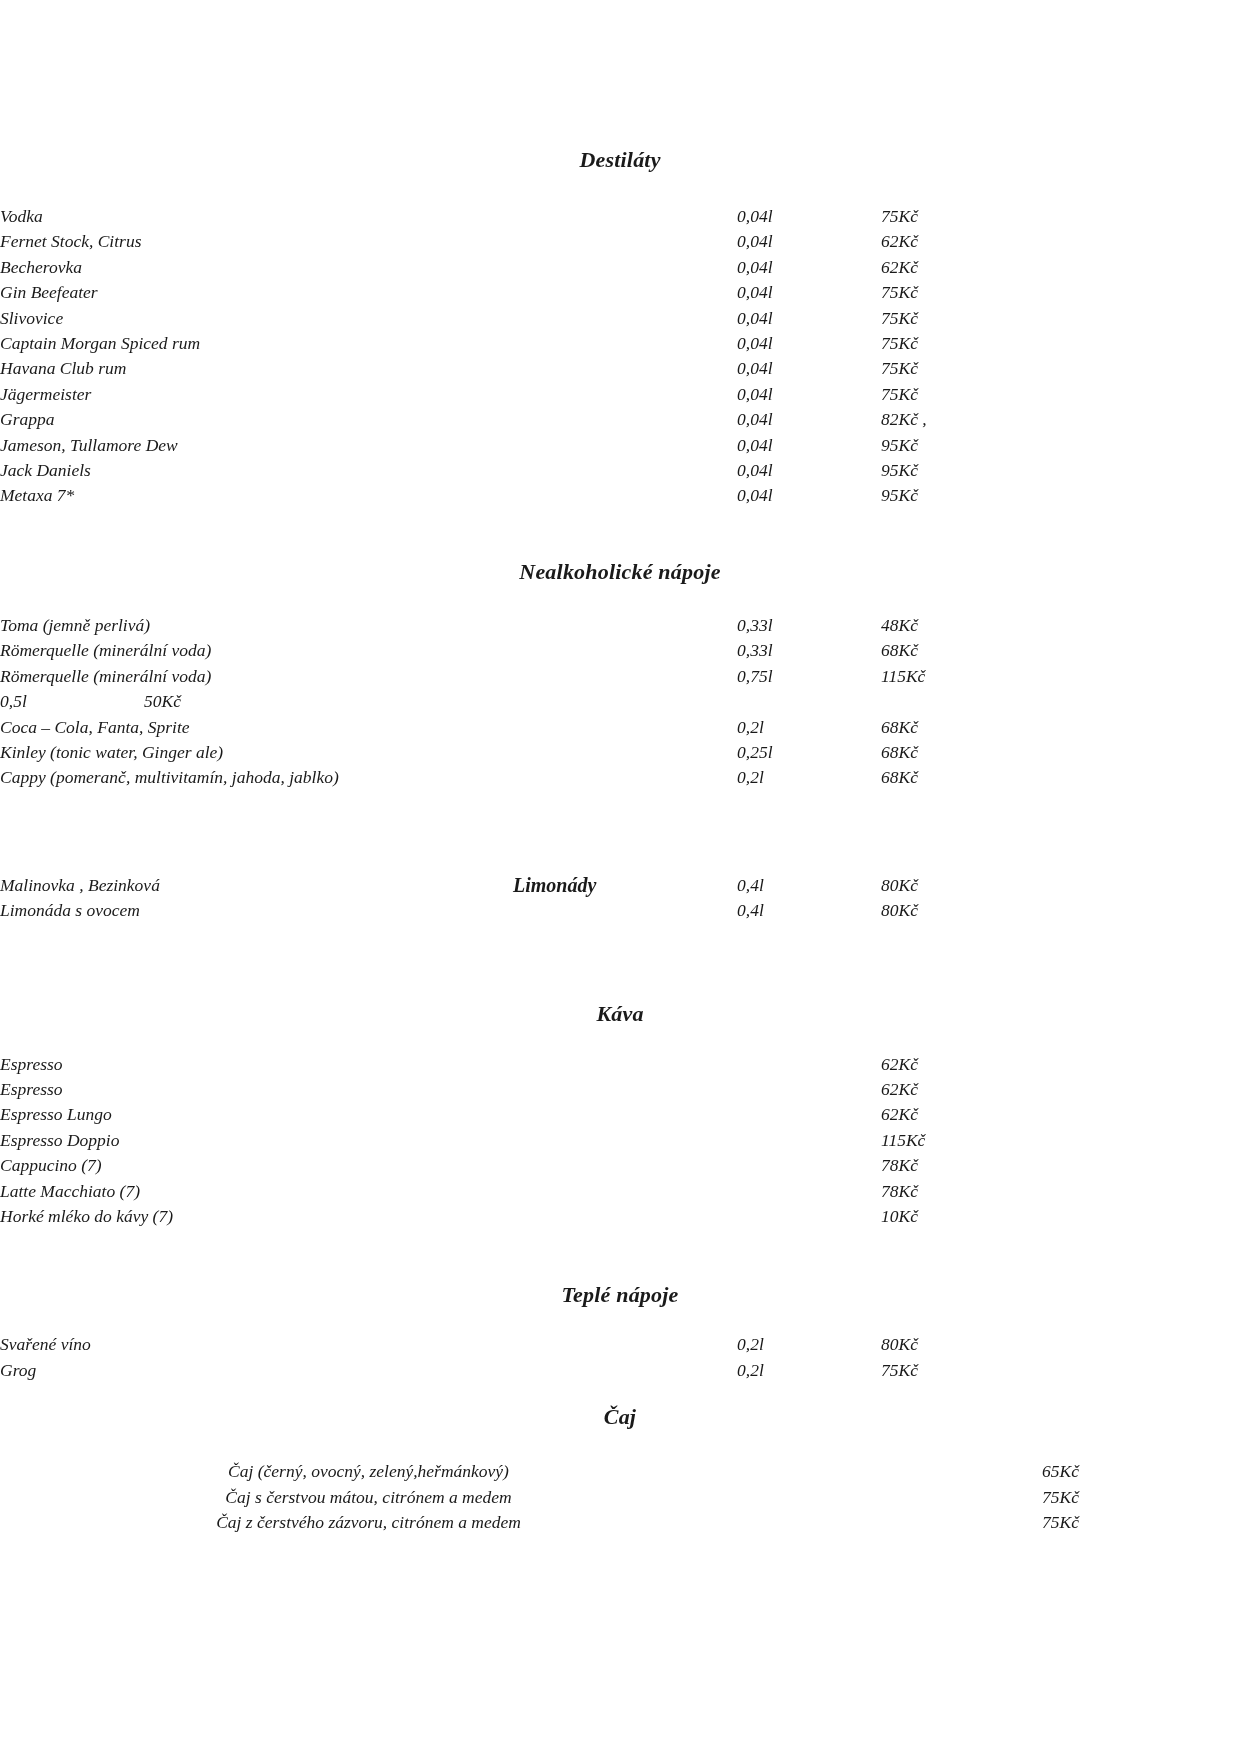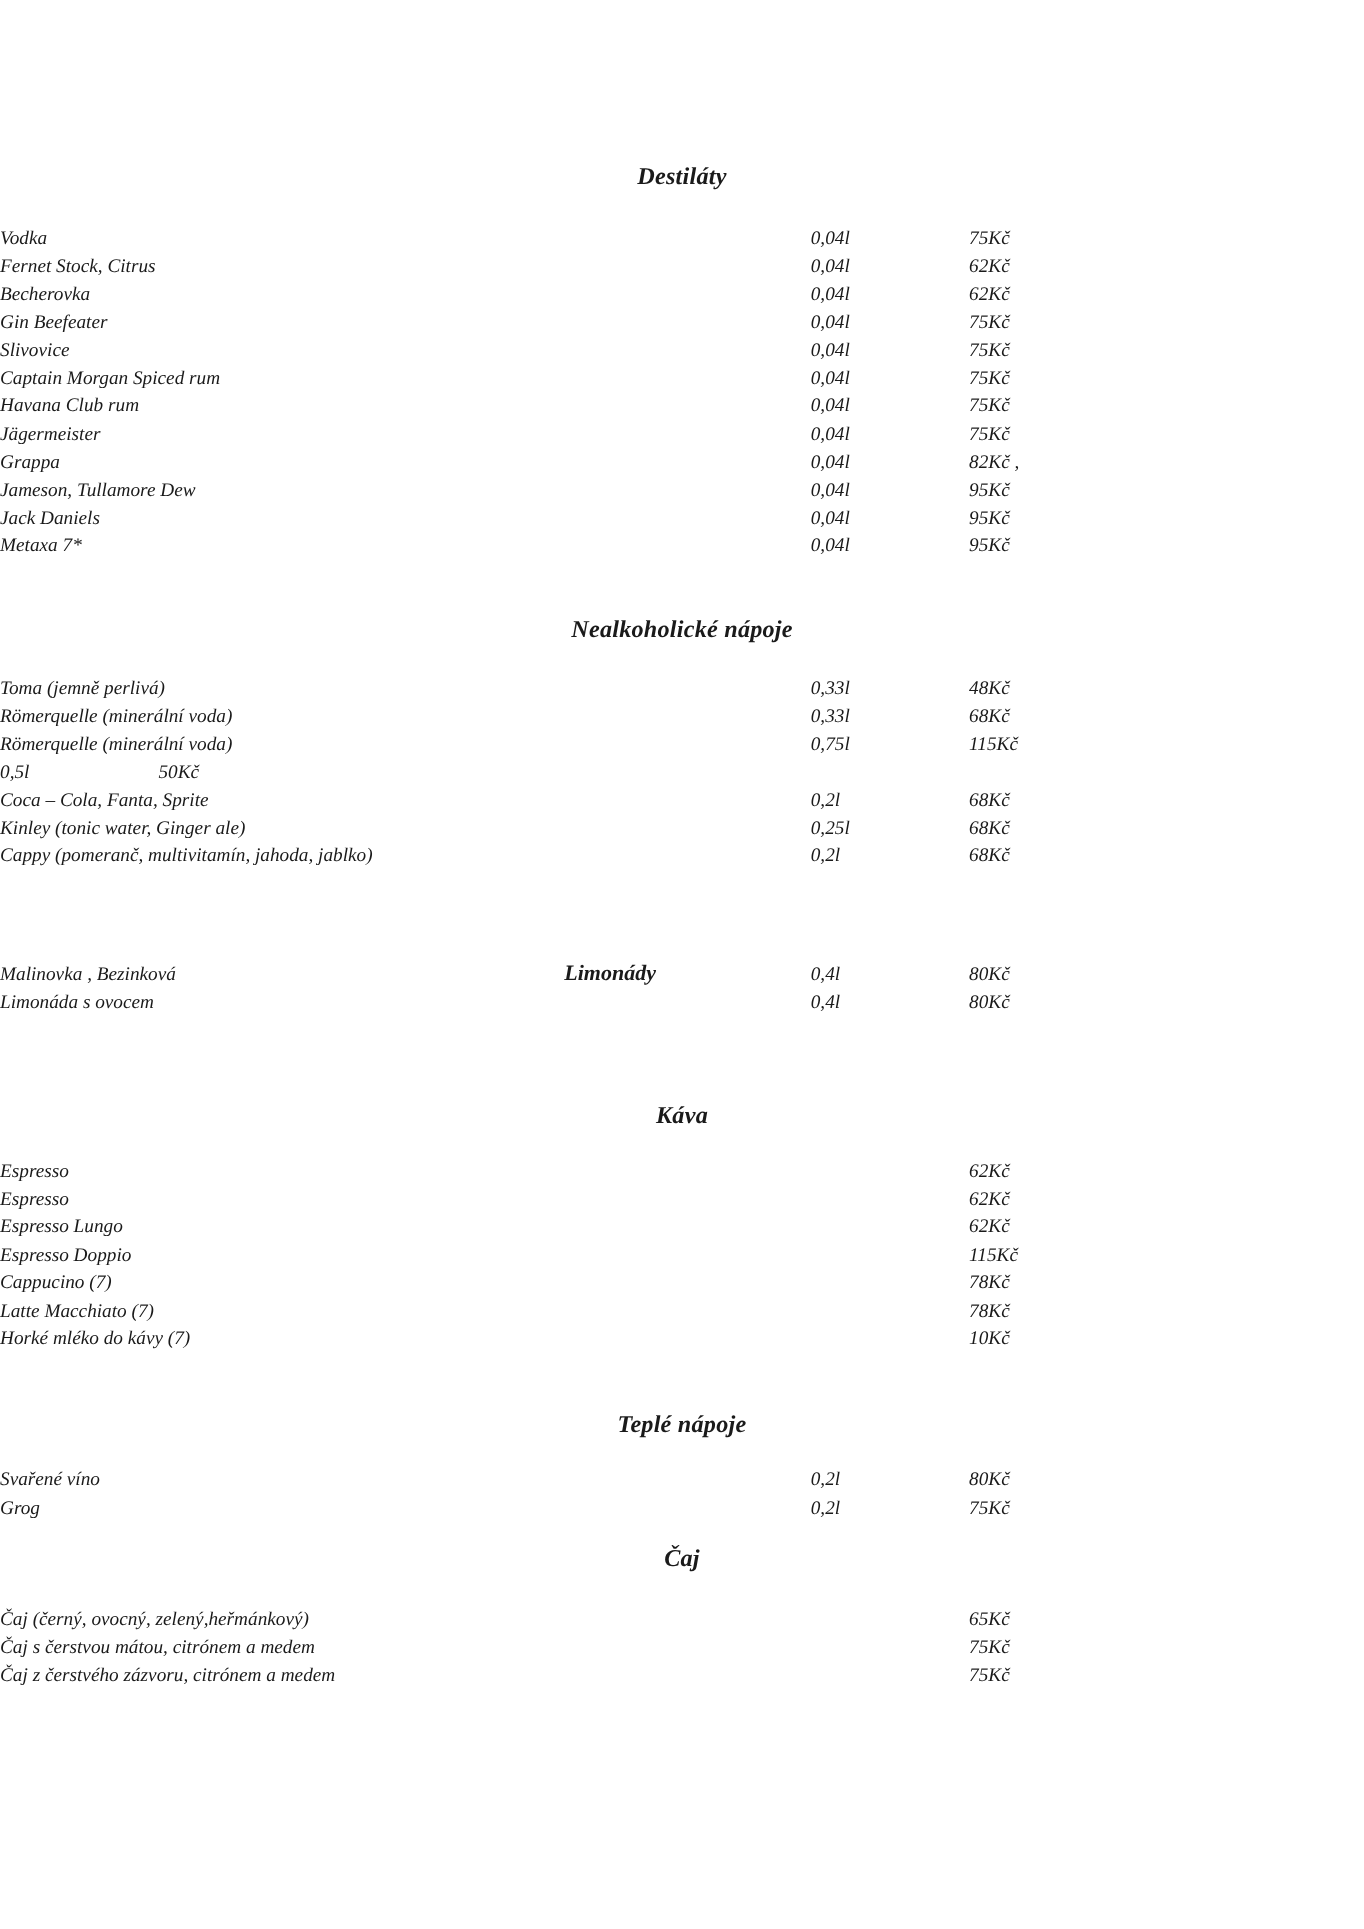--- a/index.html
+++ b/index.html
@@ -54,21 +54,21 @@
   #sec-destilaty .section-title { margin-top: 147px; }
   #sec-destilaty .rows          { margin-top: 31px;  }
   #sec-nealko .section-title    { margin-top: 50px;  }
   #sec-nealko .rows             { margin-top: 28px;  }
   #sec-limonady .rows           { margin-top: 82px; }
   #sec-kava .section-title      { margin-top: 77px;  }
   #sec-kava .rows               { margin-top: 25px;  }
   #sec-teple .section-title     { margin-top: 53px;  }
   #sec-teple .rows              { margin-top: 24px;  }
   #sec-caj .section-title       { margin-top: 21px; text-align: center;  }
-  #sec-caj .rows                { margin-top: 29px;  }
+  #sec-caj .rows                { margin-top: 29px; text-align: center;  }
 </style>
 </head>
 <body>
 
 <div class="menu-page">
 
   <section id="sec-destilaty">
     <h2 class="section-title">Destiláty</h2>
     <div class="rows">
         <div class="row"><span class="name">Vodka</span><span class="vol">0,04l</span><span class="price">75Kč</span></div>

